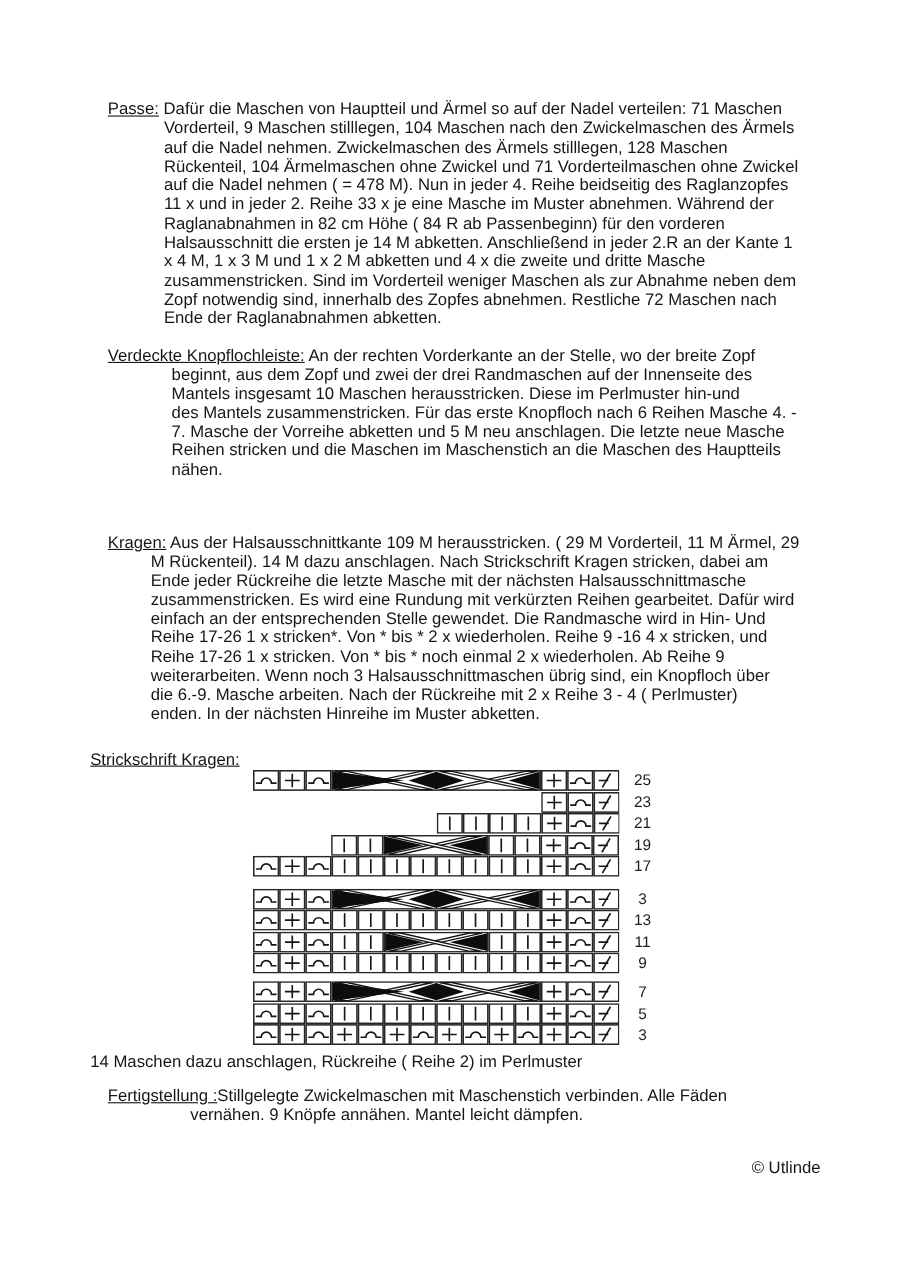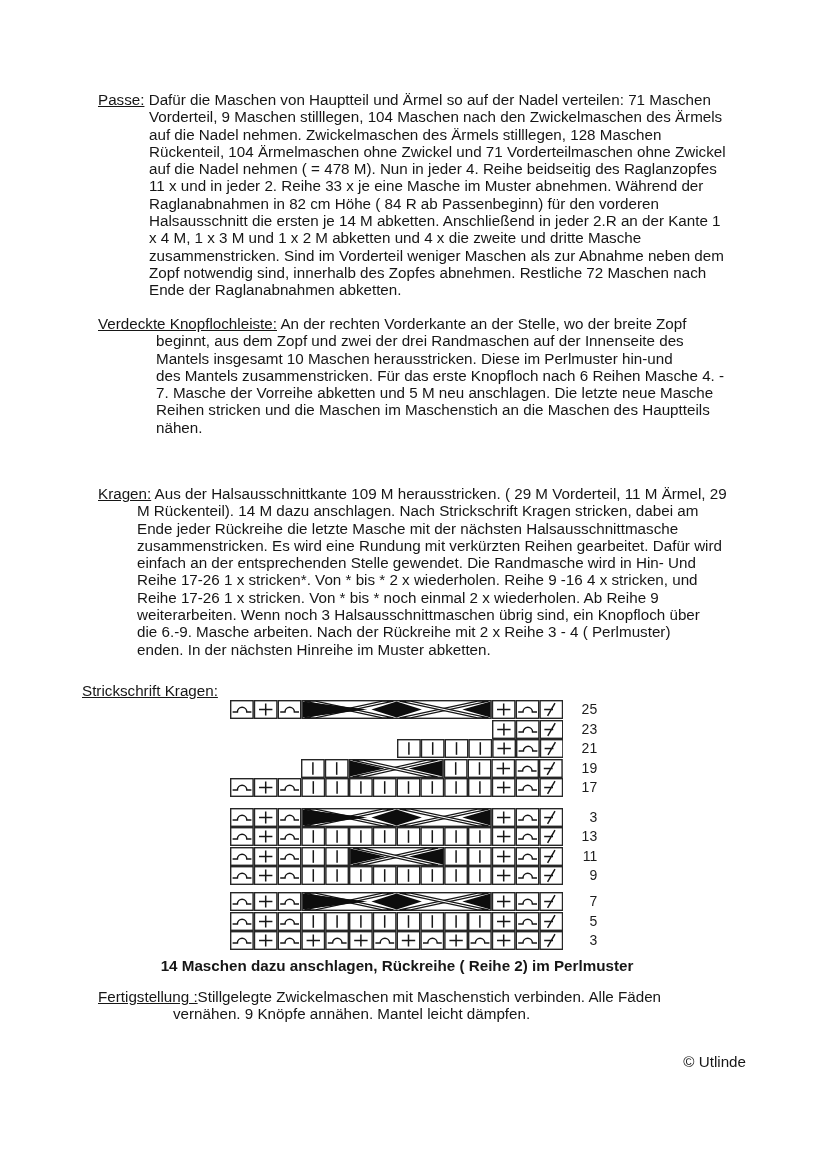--- a/index.html
+++ b/index.html
@@ -7,23 +7,23 @@
        font-family:"Liberation Sans",sans-serif;color:#161616;}
   .page{position:absolute;left:82px;top:91px;width:668px;height:1060px;}
   .para{position:absolute;left:0;font-size:15.2px;line-height:17.3px;}
   .line{white-space:pre;margin-left:16px;}
   .plabel{text-decoration:underline;}
   .chart-heading{position:absolute;left:0;top:591px;font-size:15.2px;line-height:17.3px;}
   #chart{position:absolute;left:148px;top:609px;}
   .crow{display:flex;align-items:flex-start;height:19px;margin-bottom:0.5px;}
   .spacer{height:19px;flex:0 0 auto;}
   .rnum{flex:0 0 auto;width:26px;margin-left:8px;font-size:14px;line-height:19px;
-        text-align:right;color:#1c1c1c;}
-  .caption{position:absolute;left:0;top:866px;width:630px;text-align:center;
-           font-size:15.2px;line-height:17.3px;font-weight:bold;}
+        text-align:center;color:#1c1c1c;}
+  .caption{position:absolute;left:0;top:866px;width:630px;text-align:left;
+           font-size:15.2px;line-height:17.3px;}
   .copyright{position:absolute;top:962px;right:4px;font-size:15.2px;line-height:17.3px;}
   svg{display:block;}
 </style>
 </head>
 <body>
 
 <div class="page">
   <div id="paragraphs">
       <div class="para" style="top: 0px;">
         <div class="line"><span class="plabel">Passe:</span> Dafür die Maschen von Hauptteil und Ärmel so auf der Nadel verteilen: 71 Maschen</div>

